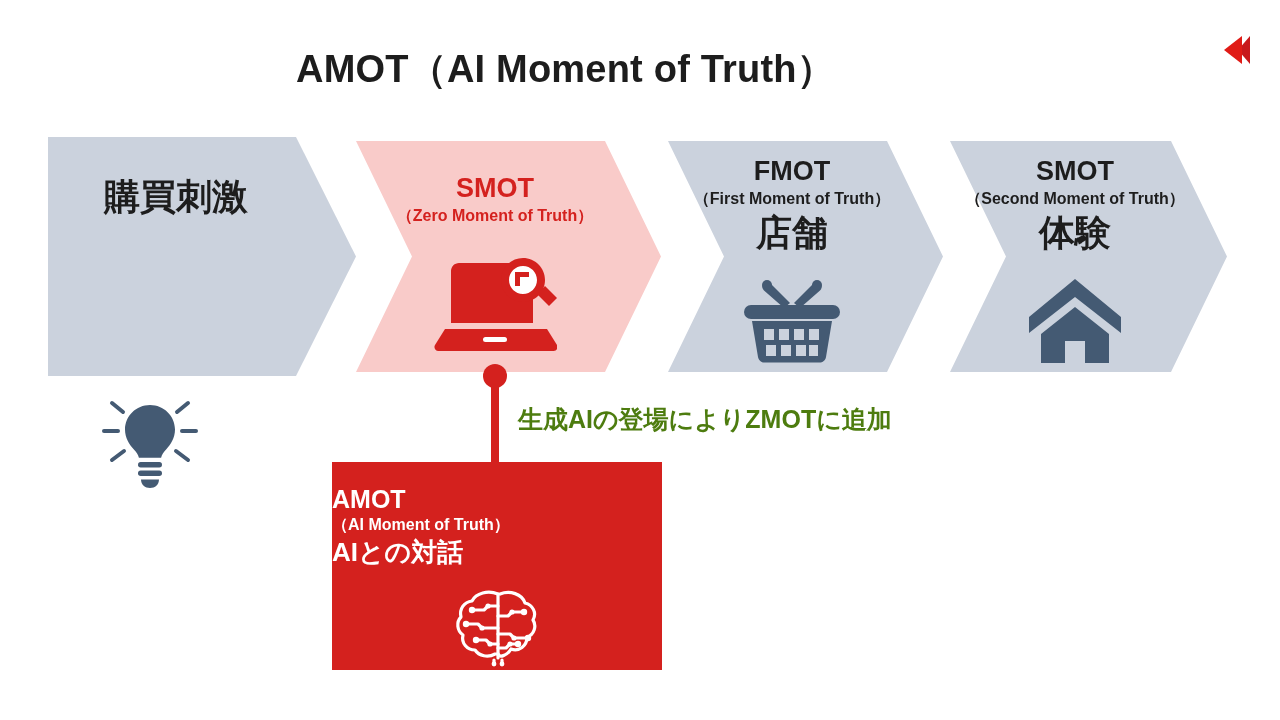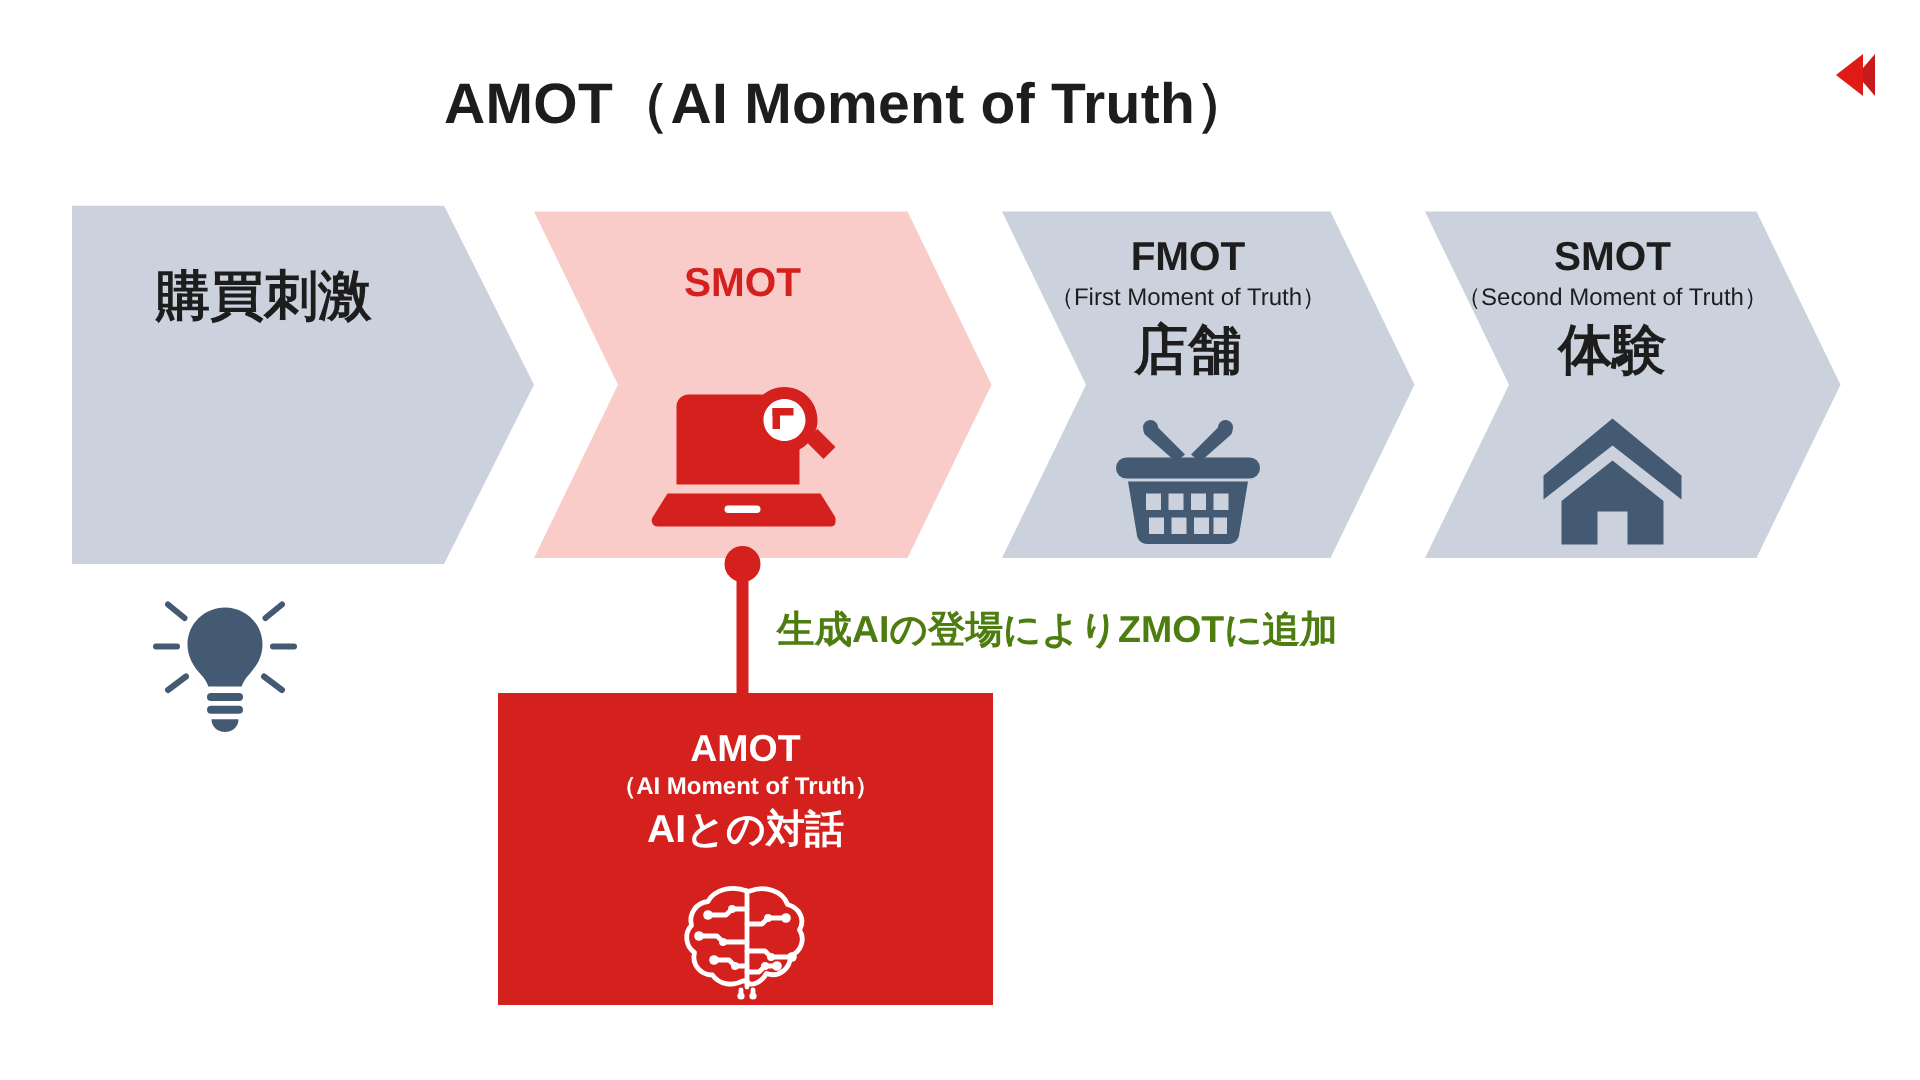--- a/index.html
+++ b/index.html
@@ -60,21 +60,21 @@
     line-height: 1.18;
     pointer-events: none;
   }
   .ttl-main {
     font-size: 27px;
     font-weight: bold;
     display: block;
   }
   .ttl-sub {
     font-size: 16px;
-    font-weight: normal;
+    font-weight: bold;
     display: block;
     margin-top: 2px;
   }
   .ttl-jp {
     font-size: 36px;
     font-weight: bold;
     display: block;
     margin-top: 3px;
   }
   .chevron-icon {
@@ -120,21 +120,20 @@
     width: 330px;
     height: 208px;
     background: #d4211e;
     color: #ffffff;
   }
   #amot-card-text {
     position: absolute;
     left: 0;
     top: 22px;
     width: 100%;
-    text-align: center;
     line-height: 1.2;
   }
   #amot-card .c-main {
     display: block;
     font-size: 25px;
     font-weight: bold;
   }
   #amot-card .c-sub {
     display: block;
     font-size: 16px;
@@ -198,20 +197,21 @@
     </div>
   </div>
 
   <div class="chevron" style="left:246px; width:374px;">
     <svg width="374" height="239" viewBox="0 0 374 239" preserveAspectRatio="none" aria-hidden="true">
       <path d="M56,0 H314 L374,119.5 L314,239 H56 L116,119.5 Z" fill="#ffffff"></path>
       <path d="M62,4 H311 L367,119.5 L311,235 H62 L118,119.5 Z" fill="#f9cbc9"></path>
     </svg>
     <div class="chevron-label" style="top:36px; color:#d4211e; left:14px;">
       <span class="ttl-main">SMOT</span>
+      <span class="ttl-sub">（Zero Moment of Truth）</span>
     </div>
     <div class="chevron-icon" style="top:116px; left:14px;">
       <span>
         <svg width="124" height="104" viewBox="0 0 124 104" aria-hidden="true">
           <g fill="#d4211e">
             <path d="M18 18c0-4.4 3.6-8 8-8h66c4.4 0 8 3.6 8 8v52H18V18z
                      M28 20h62v42H28V20z"></path>
             <rect x="34" y="44" width="9" height="14"></rect>
             <rect x="48" y="36" width="9" height="22"></rect>
             <rect x="62" y="28" width="9" height="30"></rect>

